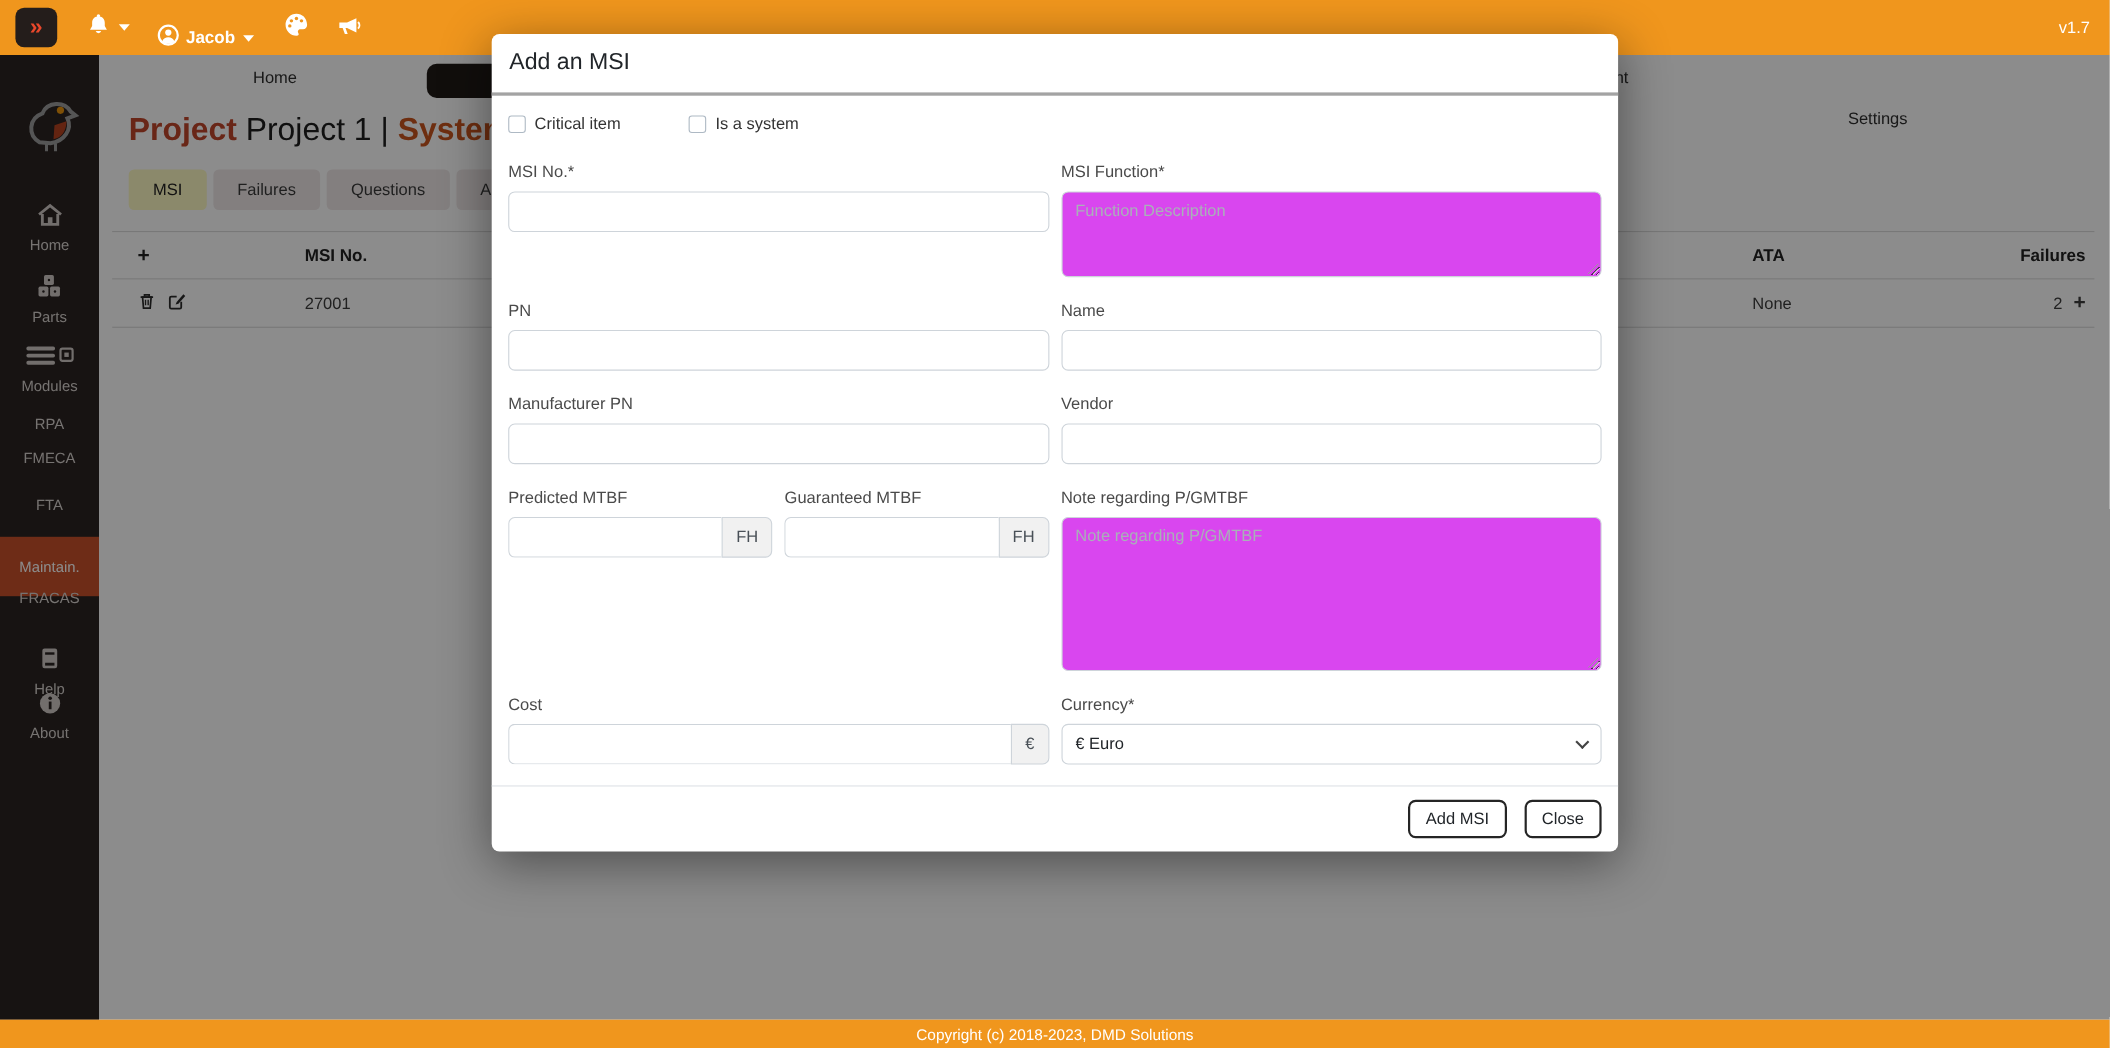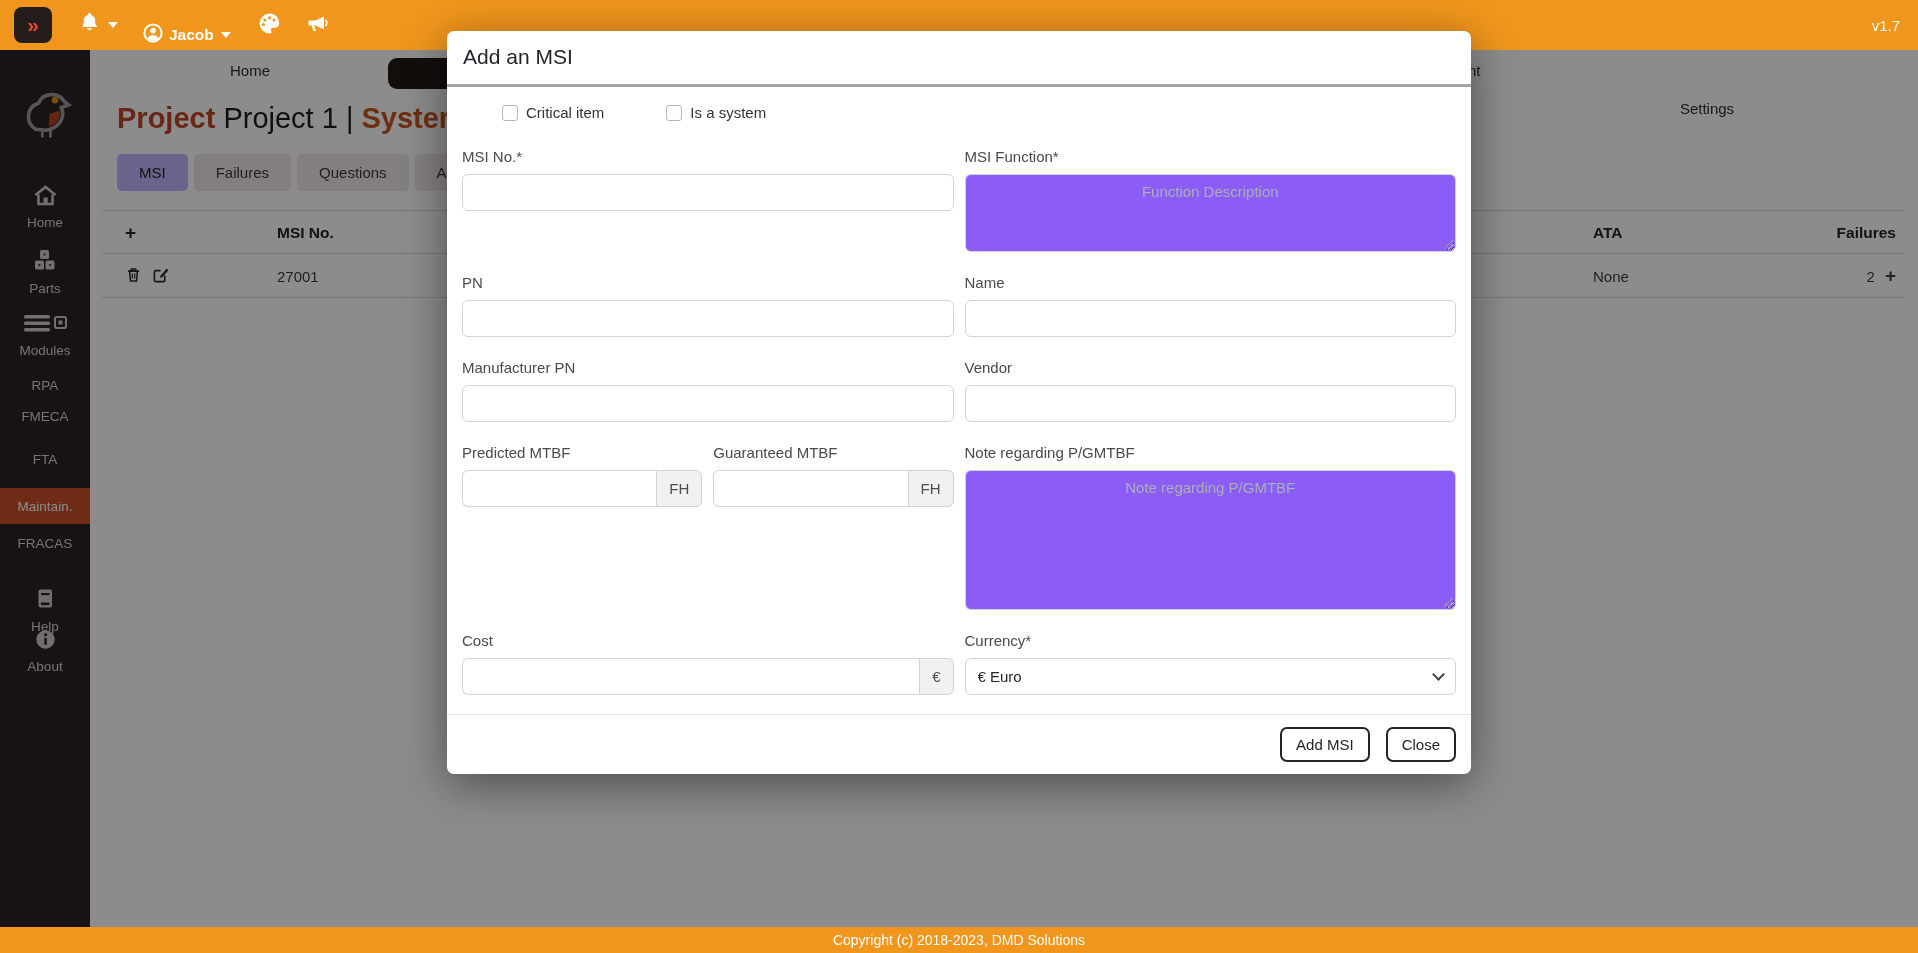--- a/index.html
+++ b/index.html
@@ -33,21 +33,21 @@
   .sidebar {
     position:absolute; top:50px; left:0; bottom:26px; width:90px;
     background:#2A2322; z-index:10;
   }
   .side-item {
     position:absolute; left:0; width:90px; display:flex; flex-direction:column;
     align-items:center; color:#D8D2CE; font-size:13.5px; cursor:pointer; gap:5px;
   }
   .side-item.text-only { font-size:13.5px; }
   .side-item.active-item {
-    background:#C8502A; color:#fff; height:36px; justify-content:center;
+    background:#C8502A; color:#fff; height:54px; justify-content:center;
   }
   .logo-wrap { position:absolute; top:33px; left:0; width:90px; display:flex; justify-content:center; }
 
   
   .content { position:absolute; left:90px; top:50px; right:0; bottom:26px; background:#fff; }
   .top-nav { position:absolute; top:0; left:0; right:0; height:40px; }
   .nav-item {
     position:absolute; top:0; height:40px; display:flex; align-items:center;
     justify-content:center; font-size:15px; color:#2e2e2e; cursor:pointer;
   }
@@ -57,21 +57,21 @@
   }
   .page-title { position:absolute; left:27px; top:52px; font-size:29px; color:#1e1e1e; white-space:nowrap; }
   .page-title .red { color:#C0462A; font-weight:bold; }
   .page-title .orange { color:#C8551E; font-weight:bold; }
 
   .tabs { position:absolute; left:27px; top:104px; display:flex; gap:6px; }
   .tab {
     padding:10px 22px; font-size:15px; color:#3a3a3a; background:#EFE8E8;
     border-radius:5px; cursor:pointer;
   }
-  .tab.active { background:#c4b5fd; color:#222; }
+  .tab.active { background:#fef9c3; color:#222; }
 
   .msi-table { position:absolute; left:12px; right:14px; top:160px; }
   .t-row { position:relative; height:44px; border-bottom:1px solid #DADADA; }
   .t-row.head { border-top:1px solid #DADADA; font-weight:bold; font-size:15.5px; }
   .t-cell { position:absolute; top:0; height:44px; display:flex; align-items:center; }
   .c-add { left:23px; font-size:19px; font-weight:bold; cursor:pointer; }
   .c-msino { left:175px; }
   .c-ata { left:1491px; }
   .c-failures { right:8px; }
   .row-icons { left:23px; gap:10px; cursor:pointer; }
@@ -86,43 +86,43 @@
 
   
   .modal {
     position:absolute; left:447px; top:31px; width:1024px; z-index:100;
     background:#fff; border-radius:7px; box-shadow:0 10px 45px rgba(0,0,0,0.45);
   }
   .modal-header { padding:14px 0 15px 16px; border-bottom:3px solid #a3a3a3; }
   .modal-title { font-size:21px; color:#212529; }
   .modal-body { padding:15px; }
   .cb-row { display:flex; align-items:center; margin-top:2px; }
-  .cb-group { display:flex; align-items:center; cursor:pointer;margin-left:40px; }
+  .cb-group { display:flex; align-items:center; cursor:pointer; }
   .cb-group + .cb-group { margin-left:62px; }
   .cb-box {
     width:16px; height:16px; border:1px solid #AEB9C4; border-radius:3px;
     background:#fff; margin-right:8px; flex:0 0 auto;
   }
   .cb-label { font-size:15px; color:#333; }
 
   .form-grid {
     display:grid; grid-template-columns:1fr 1fr; column-gap:11px; margin-top:27px;
   }
   .cell { margin-bottom:22px; }
   .cell.last { margin-bottom:4px; }
   .f-label { display:block; font-size:15px; color:#4a4a4a; margin-bottom:9px; }
   .f-input {
     width:100%; height:37px; border:1px solid #CED4DA; border-radius:6px;
     padding:0 12px; font-size:15px; color:#212529; background:#fff;
     font-family:"Liberation Sans", sans-serif; outline:none;
   }
   .f-textarea {
     width:100%; border:1px solid #CED4DA; border-radius:6px; padding:8px 12px;
-    font-size:15px; color:#212529; background:#8b5cf6; resize:vertical;
-    font-family:"Liberation Sans", sans-serif; outline:none; display:block;text-align:center;
+    font-size:15px; color:#212529; background:#d946ef; resize:vertical;
+    font-family:"Liberation Sans", sans-serif; outline:none; display:block;
   }
   .f-textarea::placeholder, .f-input::placeholder { color:#A9B0B8; }
   .ta-wrap { position:relative; }
   .resize-grip {
     position:absolute; right:3px; bottom:3px; width:10px; height:10px;
     background:linear-gradient(135deg, transparent 0 50%, #9a9a9a 50% 58%,
       transparent 58% 72%, #9a9a9a 72% 80%, transparent 80%);
     pointer-events:none;
   }
   .input-group { display:flex; }

